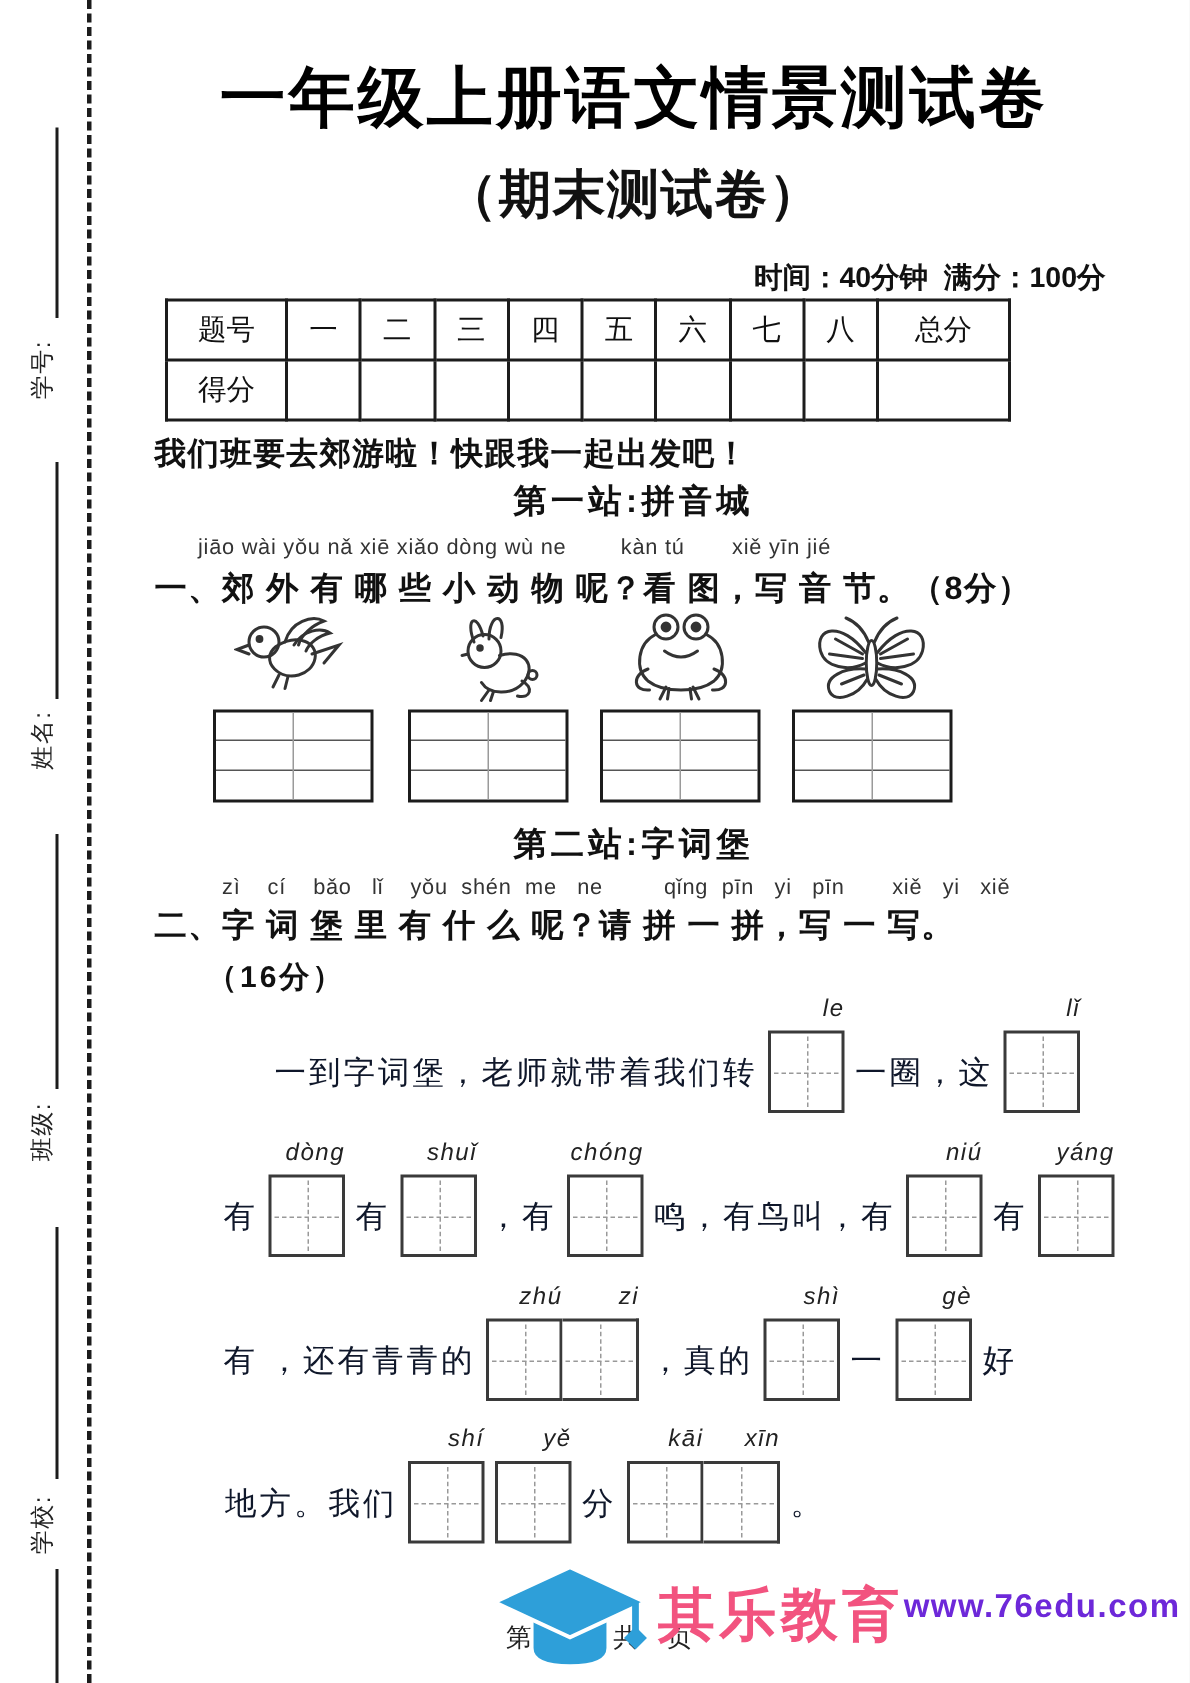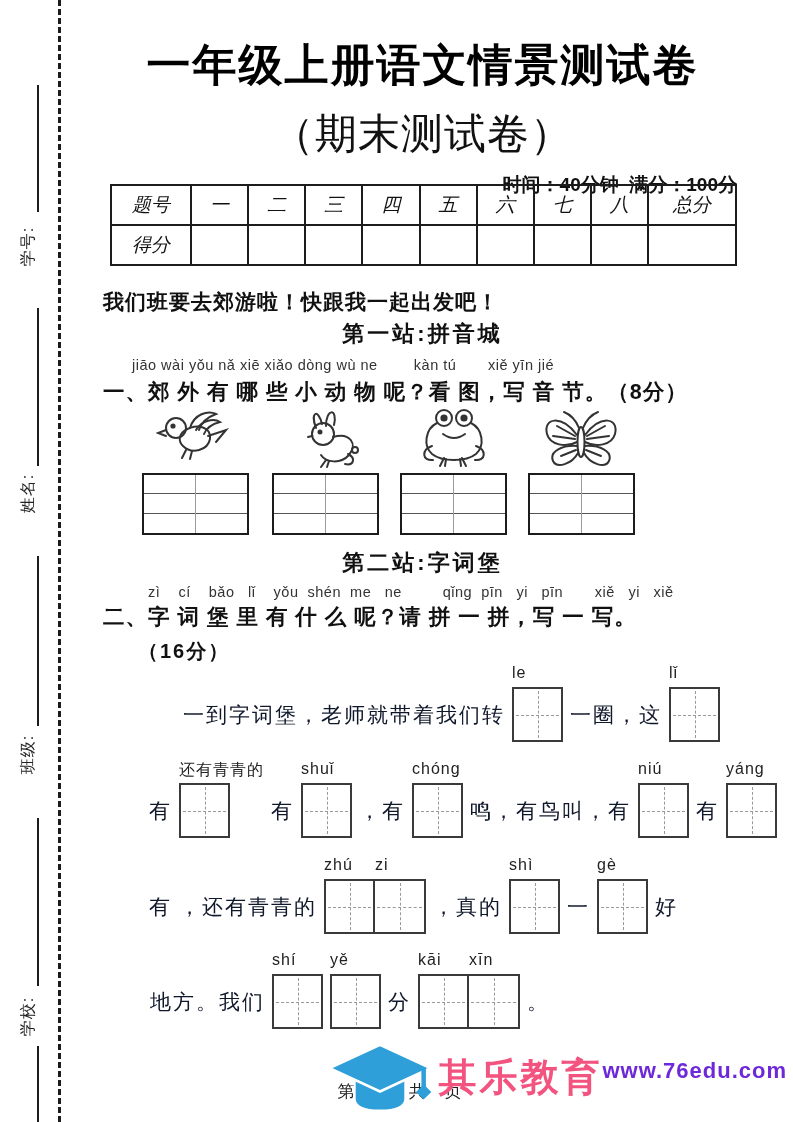--- a/index.html
+++ b/index.html
@@ -9,25 +9,25 @@
   
   .mdash { position:absolute; left:58px; top:0; height:1122px; width:0; border-left:3px dashed #1c1c1c; }
   .mline { position:absolute; left:37px; width:0; border-left:2px solid #1c1c1c; }
   .mlabel { position:absolute; left:6px; width:46px; height:64px; display:flex; align-items:center; justify-content:center; }
   .mlabel span { transform:rotate(-90deg); white-space:nowrap; font-size:16px; color:#222; letter-spacing:1px; }
 
   
   .title { position:absolute; top:36px; left:100px; width:645px; text-align:center;
            font-size:44px; font-weight:900; letter-spacing:2px; color:#000; }
   .subtitle { position:absolute; top:106px; left:100px; width:645px; text-align:center;
-              font-size:42px; font-weight:400; letter-spacing:1px; }
+              font-size:35px; font-weight:700; letter-spacing:1px; }
   .exam-info { position:absolute; top:172px; right:56px; font-size:19px; font-weight:700; white-space:pre; }
 
   
-  .score-table { position:absolute; top:184px; left:110px; width:627px; border-collapse:collapse; table-layout:fixed;font-style:italic; }
+  .score-table { position:absolute; top:199px; left:110px; width:564px; border-collapse:collapse; table-layout:fixed; }
   .score-table td { border:2px solid #1c1c1c; height:40px; text-align:center; font-size:19px; color:#111; }
   .score-table tr td:first-child { width:80px; }
   .score-table tr td:last-child  { width:88px; }
 
   
   .intro { position:absolute; top:288px; left:103px; font-size:21px; font-weight:800; letter-spacing:1px; }
   .station-heading { position:absolute; left:100px; width:645px; text-align:center; font-size:22px; font-weight:800; letter-spacing:3px; }
   .st1 { top:319px; } .st2 { top:548px; }
   .q-pinyin { position:absolute; font-size:14.5px; color:#333; white-space:pre; letter-spacing:.5px; }
   .q1p { top:357px; left:132px;text-align:center; } .q2p { top:584px; left:148px; }
@@ -40,21 +40,21 @@
   .animal-col svg { display:block; }
   .pgrid { width:107px; height:62px; border:2px solid #1c1c1c; margin-top:5px; position:relative; background:#fff; }
   .pgrid .prow { height:33.333%; border-bottom:1px solid #555; }
   .pgrid .prow:last-child { border-bottom:none; }
   .pgrid::after { content:""; position:absolute; top:0; bottom:0; left:50%; border-left:1px solid #9a9a9a; }
 
   
   .fill-line { position:absolute; display:flex; align-items:flex-start; column-gap:7px; }
   .fill-text { align-self:flex-end; margin-bottom:13px; font-family:"DejaVu Serif", serif; font-size:21px; letter-spacing:2px; color:#0f172a; white-space:pre; }
   .box-group { display:flex; }
-  .box-unit { display:flex; flex-direction:column; align-items:flex-start; }
+  .box-unit { display:flex; flex-direction:column; align-items:flex-end;font-style:italic; }
   .box-pinyin { height:23px; font-size:16px; color:#222; letter-spacing:1px; }
   .tbox { width:51px; height:55px; border:2px solid #3a3a3a; position:relative; background:#fff; }
   .box-unit + .box-unit .tbox { border-left:none; }
   .tbox::before { content:""; position:absolute; left:2px; right:2px; top:50%; border-top:1px dashed #999; }
   .tbox::after  { content:""; position:absolute; top:2px; bottom:2px; left:50%; border-left:1px dashed #999; }
   .lineA { top:664px; left:183px; } .lineB { top:760px; left:149px; }
   .lineC { top:856px; left:149px; } .lineD { top:951px; left:150px; }
 
   
   .footer { position:absolute; top:1080px; left:0; width:793px; text-align:center; font-size:17px; letter-spacing:7px; color:#222;padding-left:13px; }
@@ -213,21 +213,21 @@
         <div class="box-unit">
           <div class="box-pinyin">lǐ</div>
           <div class="tbox"></div>
         </div>
       </div>
     </div>
   <div class="fill-line lineB">
       <span class="fill-text">有</span>
       <div class="box-group">
         <div class="box-unit">
-          <div class="box-pinyin">还有青青的</div>
+          <div class="box-pinyin">dòng</div>
           <div class="tbox"></div>
         </div>
       </div>
       <span class="fill-text">有</span>
       <div class="box-group">
         <div class="box-unit">
           <div class="box-pinyin">shuǐ</div>
           <div class="tbox"></div>
         </div>
       </div>

